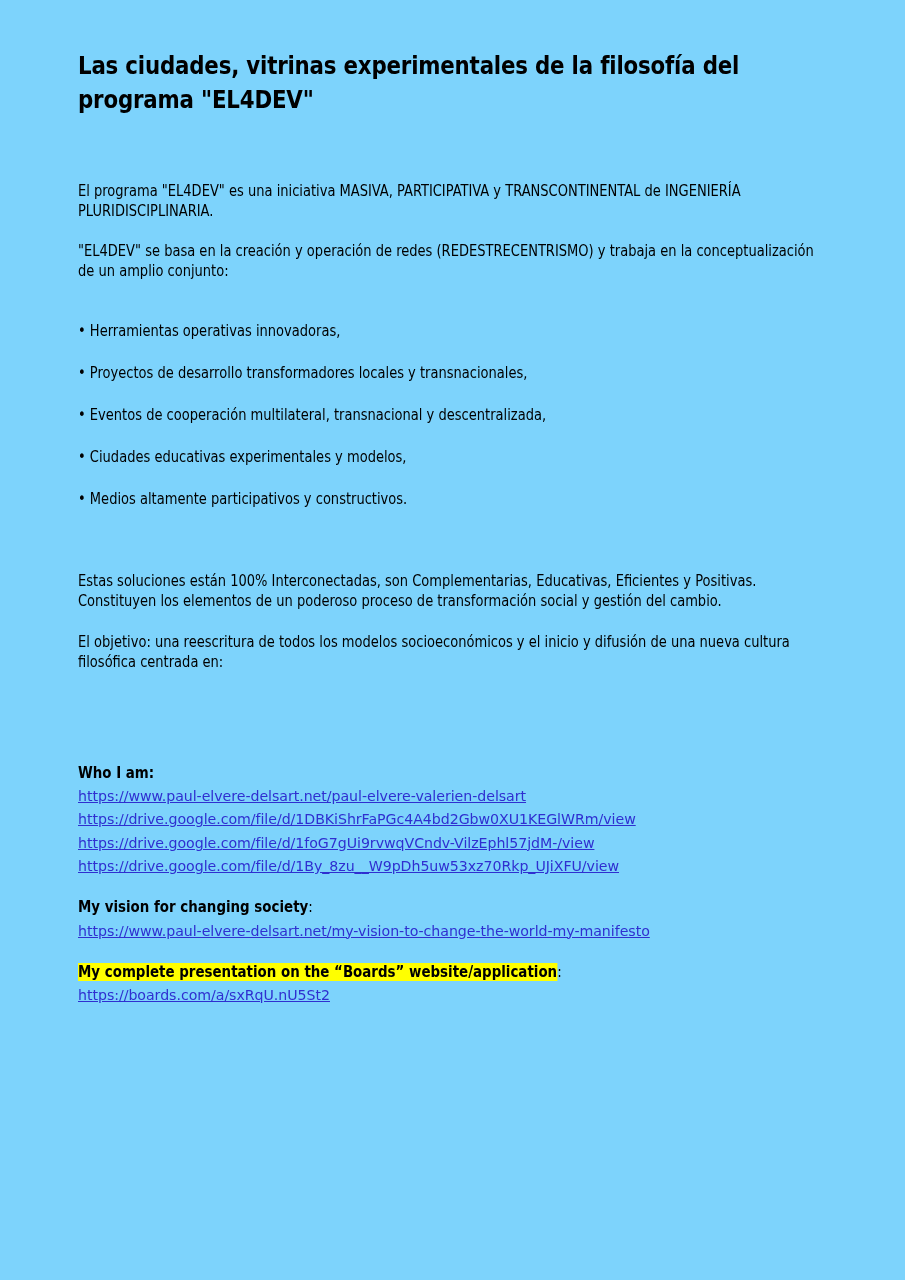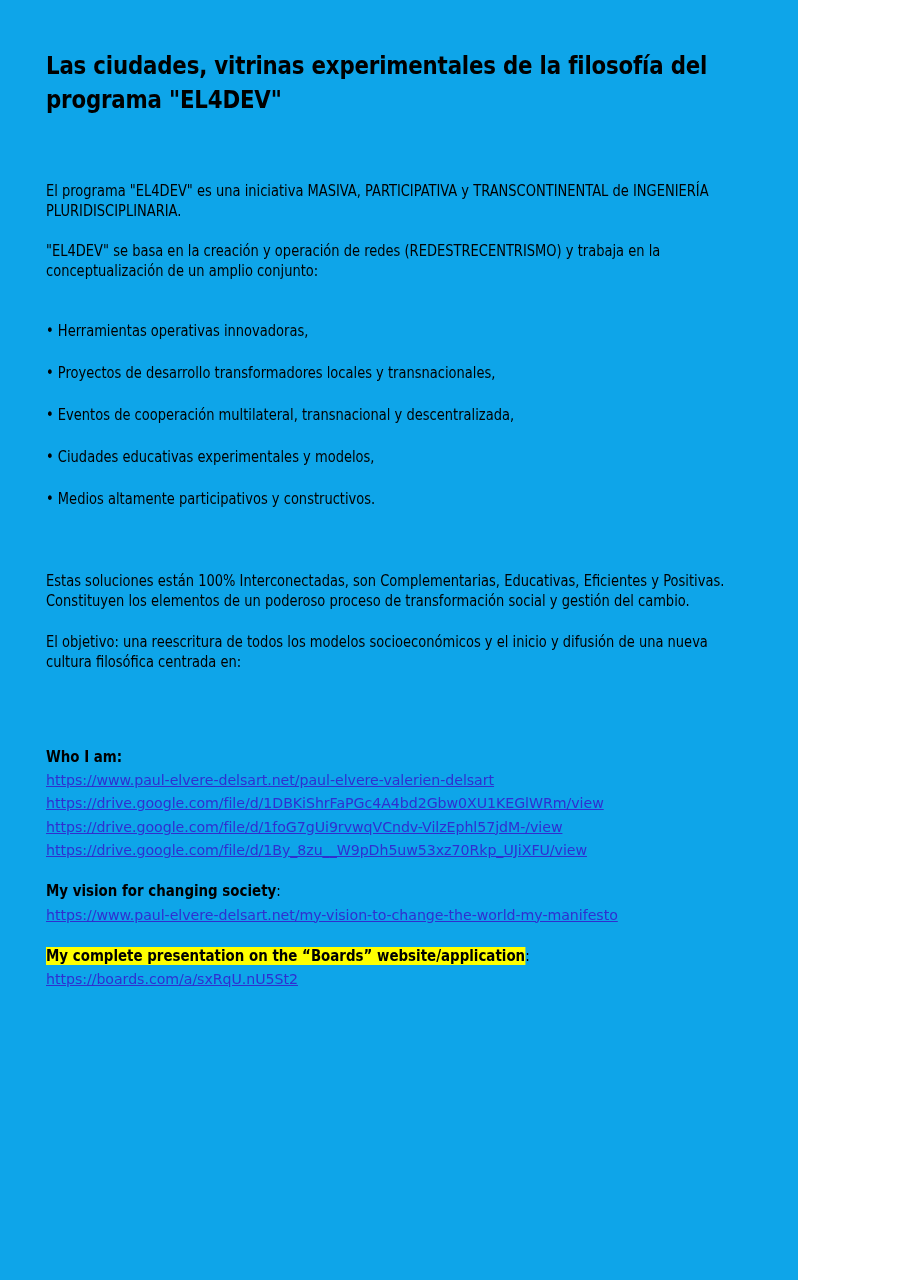--- a/index.html
+++ b/index.html
@@ -10,25 +10,25 @@
   body {
     width: 905px;
     height: 1280px;
     font-family: "Liberation Sans", sans-serif;
     color: #000000;
     overflow: hidden;
   }
 
   .page {
     position: relative;
-    width: 798px;
+    width: 905px;
     height: 1280px;
-    background: #0ea5e9;
+    background: #7dd3fc;
     box-sizing: border-box;
-    padding: 0 46px;
+    padding: 0 78px;
   }
 
   
   .doc-title {
     margin: 0;
     padding-top: 48px;
     font-family: "Liberation Sans Narrow", "DejaVu Sans Condensed", "Liberation Sans", sans-serif;
     font-size: 25.5px;
     font-weight: bold;
     line-height: 1.35;
@@ -61,21 +61,21 @@
 
   .bullet {
     margin: 0 0 22px 0;
   }
 
   .gap-lg { height: 40px; }
   .gap-md { height: 20px; }
 
   
   .links-section {
-    margin-top: 34px;
+    margin-top: 50px;
   }
 
   .sect-head {
     font-family: "Liberation Sans Narrow", "DejaVu Sans Condensed", "Liberation Sans", sans-serif;
     font-size: 15.6px;
     font-weight: bold;
     line-height: 1.5;
     margin: 0;
     color: #000;
     transform: scaleX(0.955);

